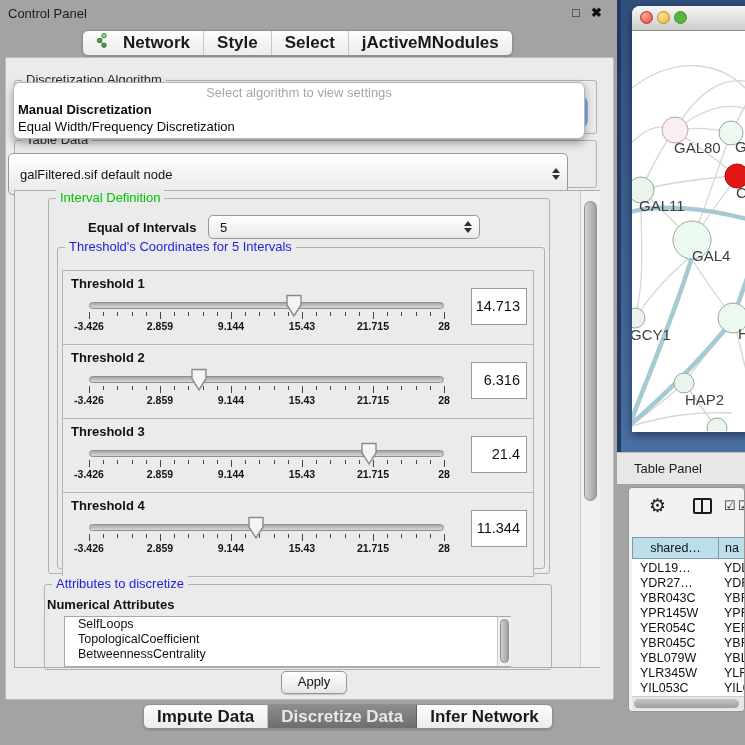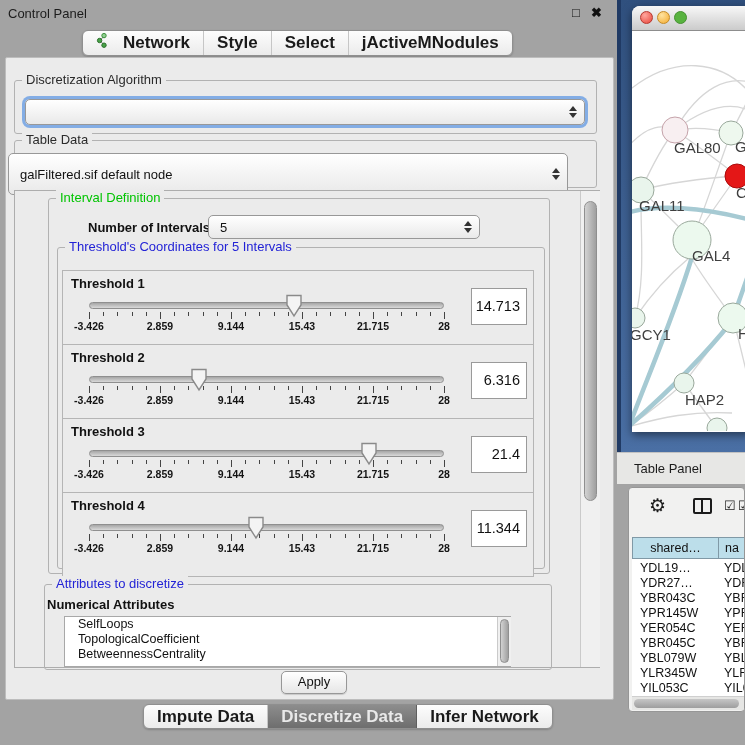--- a/index.html
+++ b/index.html
@@ -137,21 +137,21 @@
   </div>
 
   <div class="abs scrollpane"></div>
   <div class="abs vtrack" style="left:580px;top:191px;width:19px;height:476px;">
     <div class="abs vthumb" style="left:3px;top:10px;width:13px;height:300px;"></div>
   </div>
 
   <div class="abs group" style="left:48px;top:198px;width:500px;height:374px;">
     <span class="group-title gt-green">Interval Definition</span>
   </div>
-  <span class="abs" style="left:88px;top:220px;font-size:13px;font-weight:bold;">Number of Intervals</span>
+  <span class="abs" style="left:88px;top:220px;font-size:13px;font-weight:bold;">Equal of Intervals</span>
   <div class="abs combo" style="left:208px;top:215px;width:272px;height:24px;">
     <span>5</span>
     <span class="stepper">
         <span class="tri-up"></span>
         <span class="tri-dn"></span>
       </span>
   </div>
 
   <div class="abs group" style="left:57px;top:247px;width:486px;height:320px;">
     <span class="group-title gt-blue">Threshold's Coordinates for 5 Intervals</span>
@@ -339,20 +339,25 @@
         <span>Impute Data</span>
       </div>
     <div class="seg selected">
         <span>Discretize Data</span>
       </div>
     <div class="seg">
         <span>Infer Network</span>
       </div>
   </div>
 
+  <div class="abs popup">
+    <div class="prompt">Select algorithm to view settings</div>
+    <div class="opt bold" style="top:18px;">Manual Discretization</div>
+    <div class="opt" style="top:35px;">Equal Width/Frequency Discretization</div>
+  </div>
 
   <div class="abs blue-frame"></div>
   <div class="abs macwin">
     <div class="mactitle">
       <span class="light" style="left:8px;background:radial-gradient(circle at 35% 30%,#ffa79e,#e8453a);border:1px solid #b5382f;"></span>
       <span class="light" style="left:25px;background:radial-gradient(circle at 35% 30%,#ffe3a0,#f3ab2f);border:1px solid #c48a26;"></span>
       <span class="light" style="left:42px;background:radial-gradient(circle at 35% 30%,#c2f3ae,#58b33f;);border:1px solid #479133;background-color:#58b33f;"></span>
     </div>
     <div class="canvas" id="netcanvas"><svg width="113" height="400" viewBox="0 0 113 400">
           <path d="M -6 118 C 16 92 32 94 43 99" fill="none" stroke="#d6d6d6" stroke-width="1.3"></path>

